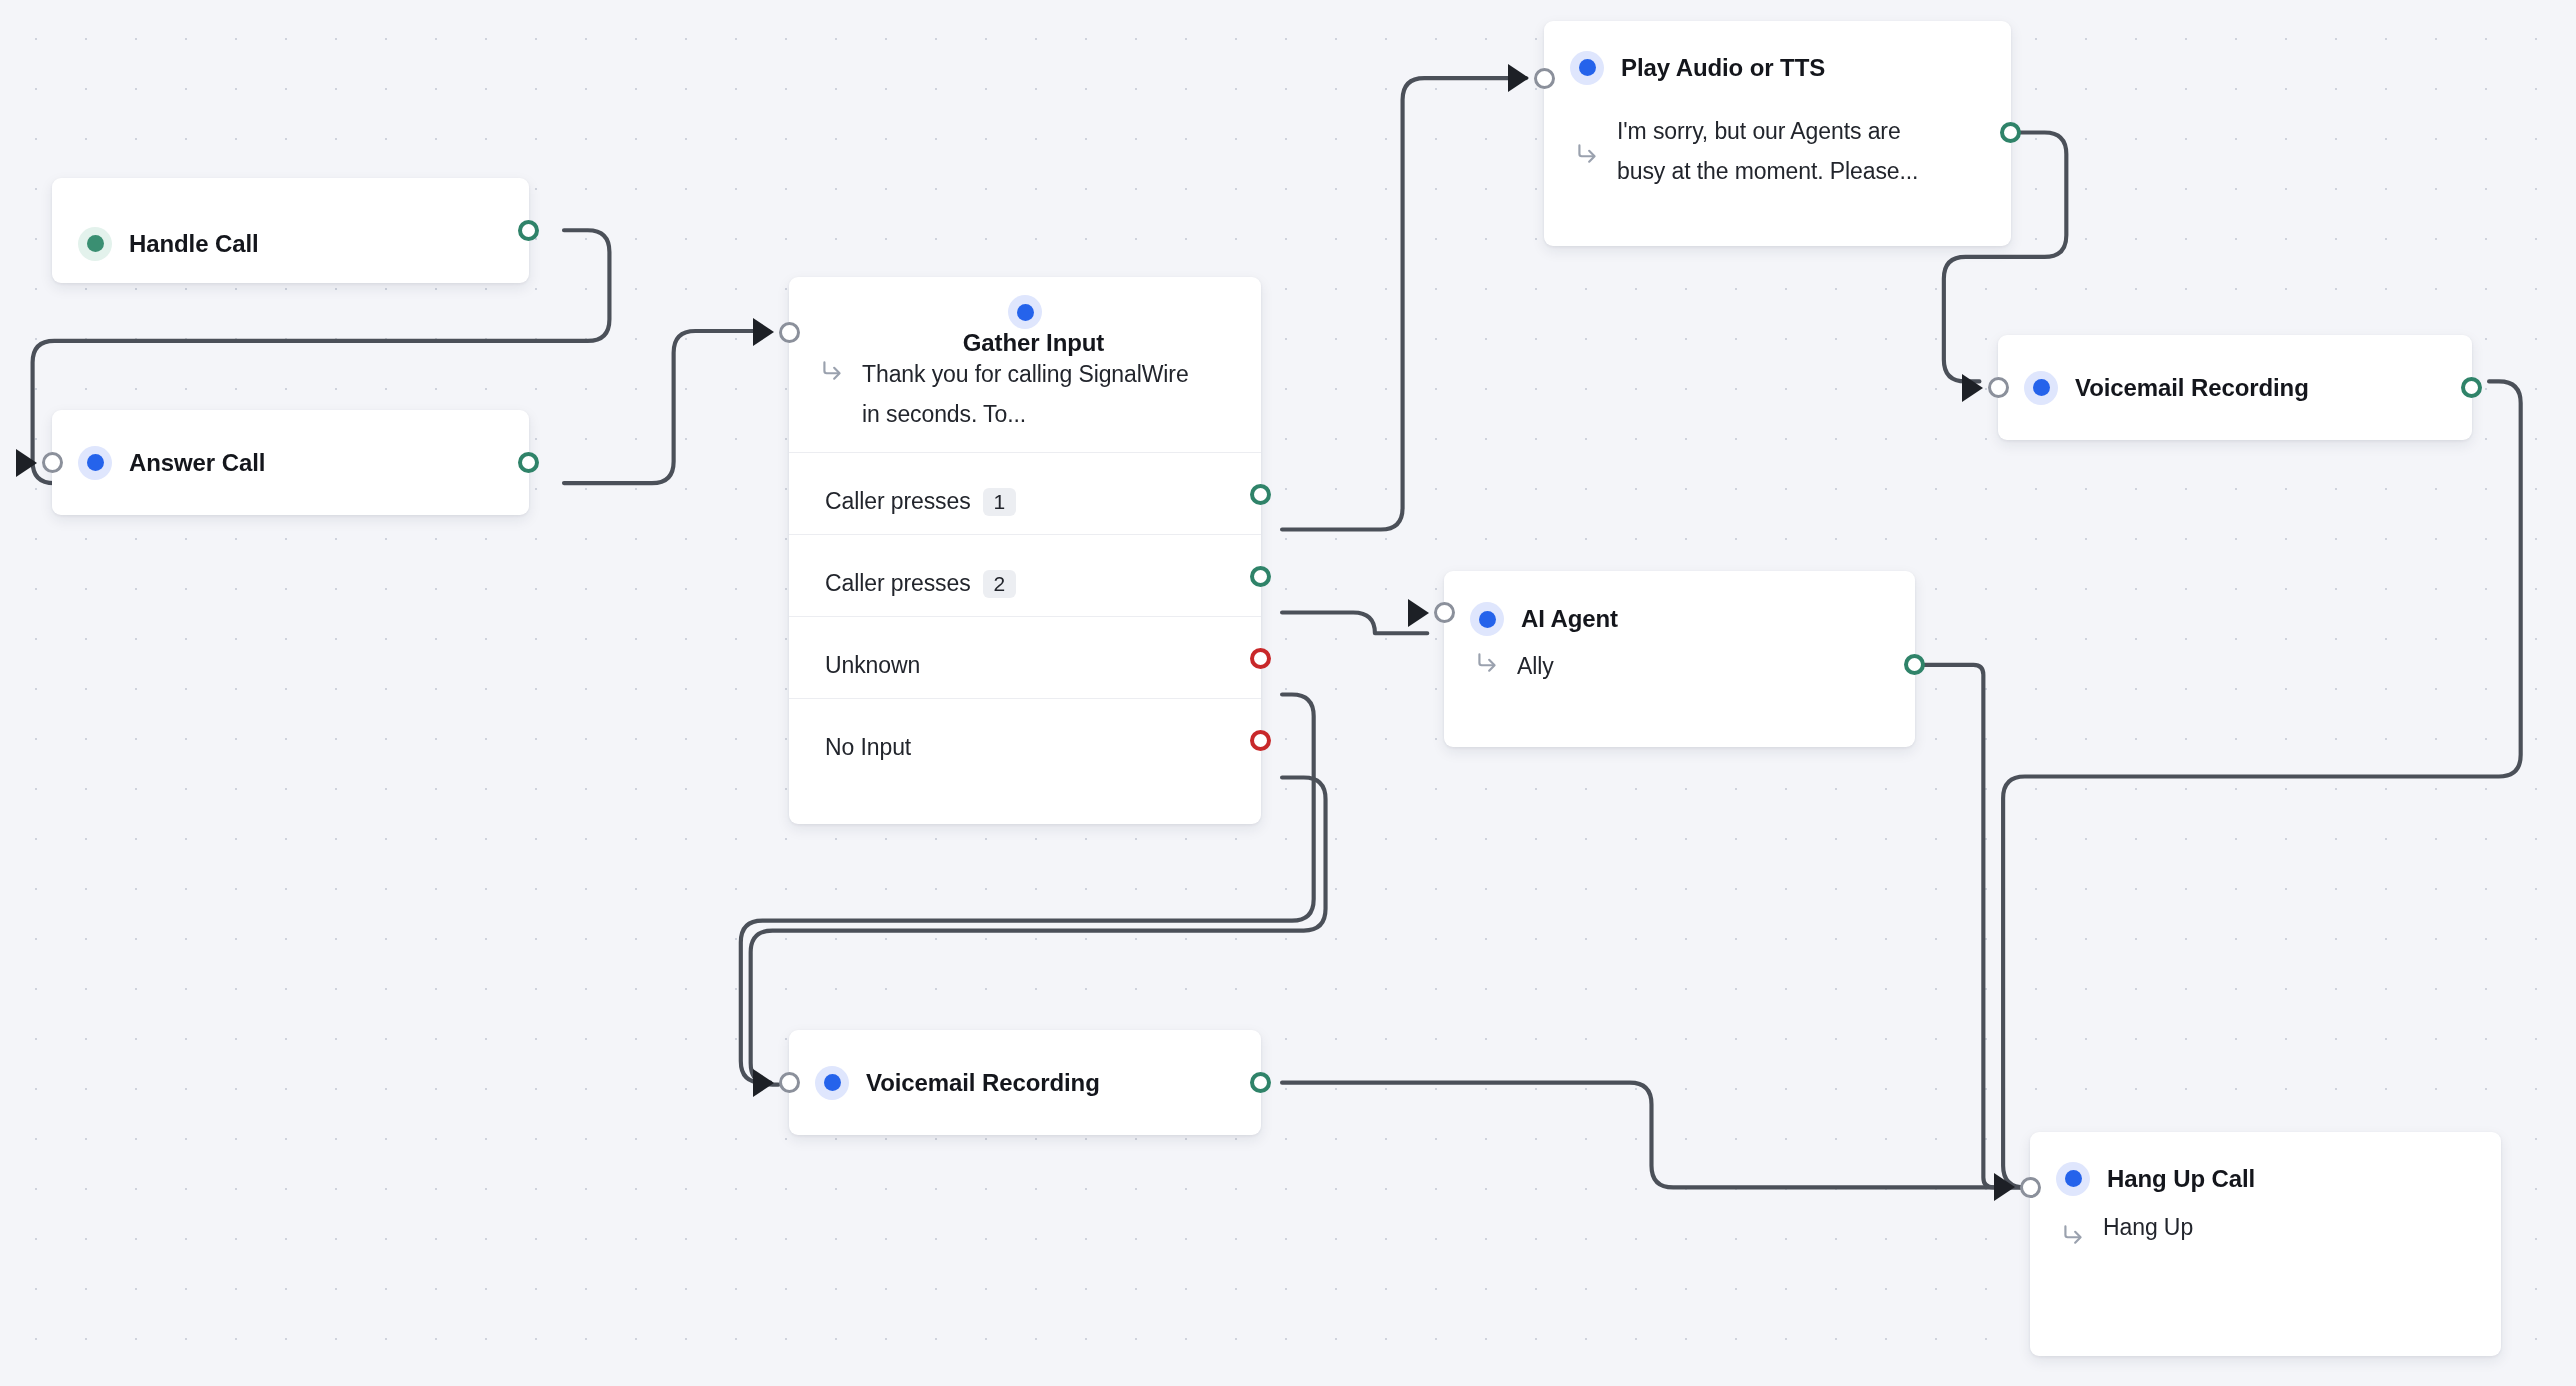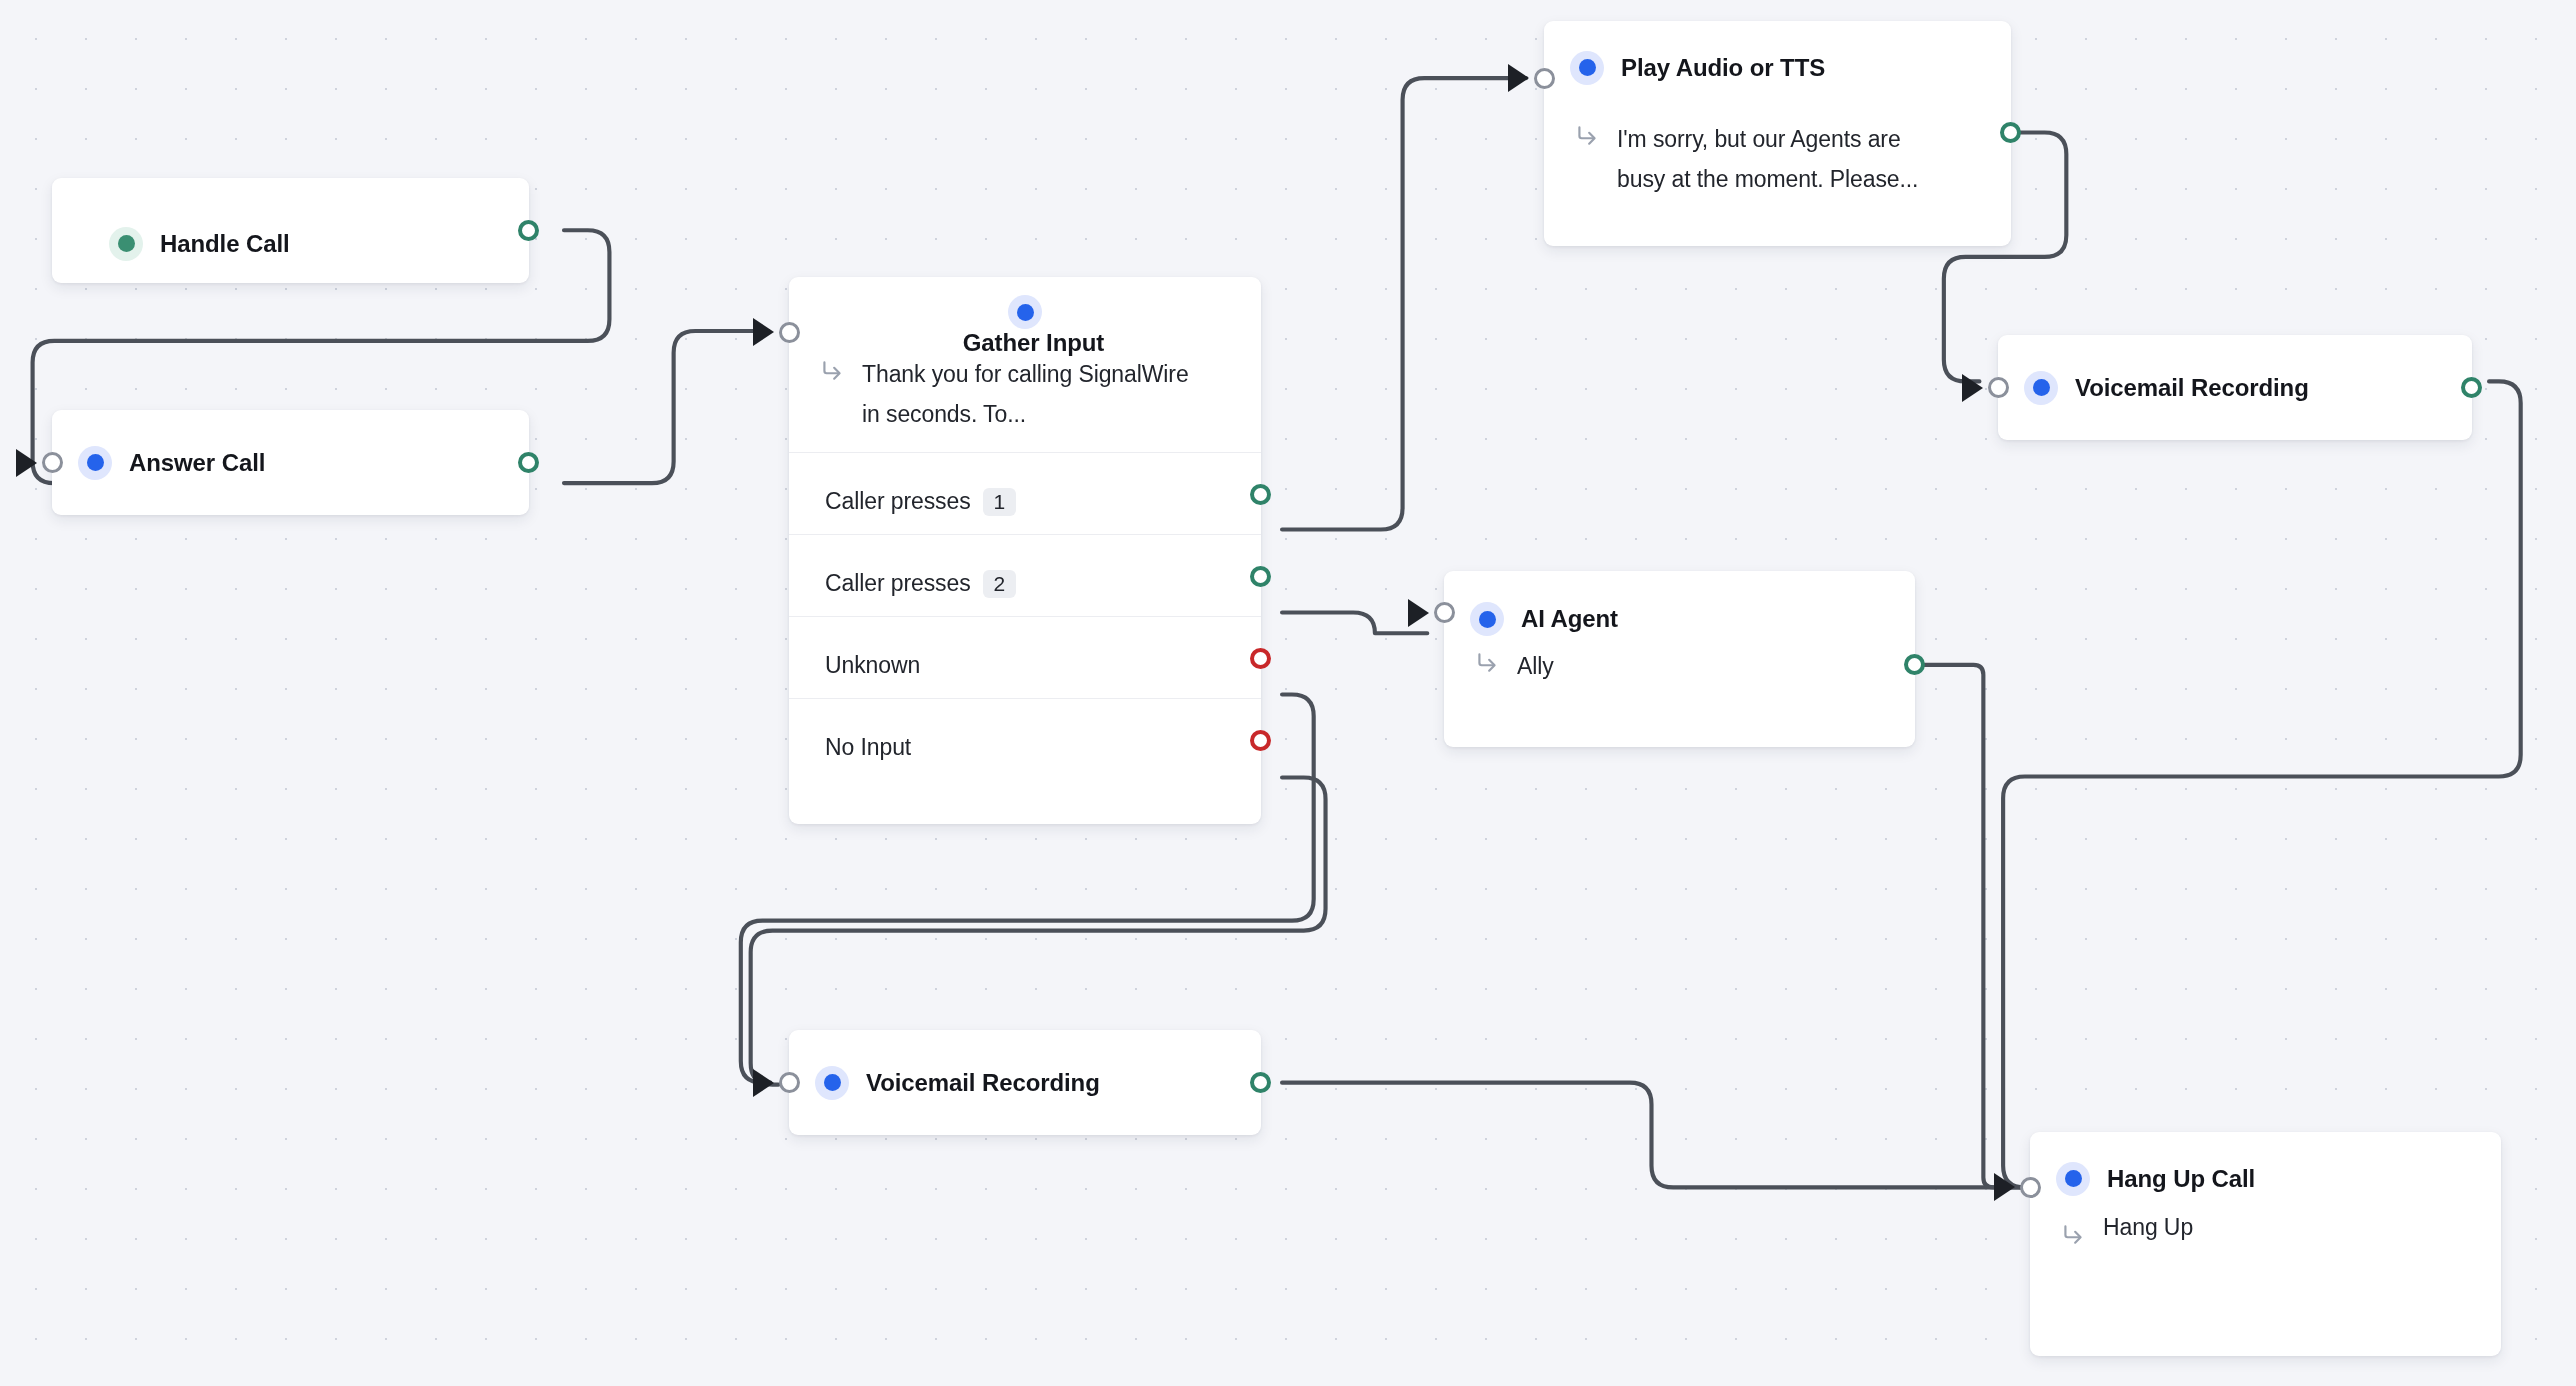--- a/index.html
+++ b/index.html
@@ -129,21 +129,21 @@
 
       <path d="M 2520 386 H 2530 Q 2552 386 2552 408 V 764 Q 2552 786 2530 786 H 2050 Q 2028 786 2028 808 V 1180 Q 2028 1202 2050 1202 H 2046"></path>
 
       <path d="M 1940 673 H 1998 Q 2008 673 2008 683 V 1192 Q 2008 1202 2018 1202 H 2046"></path>
 
       <path d="M 1298 1096 H 1650 Q 1672 1096 1672 1118 V 1180 Q 1672 1202 1694 1202 H 2046"></path>
     </g>
   </svg>
 
   <div class="node" style="left:52px; top:178px; width:477px; height:105px;">
-    <div class="node-head" style="height:131px;margin-left:31px;">
+    <div class="node-head" style="height:131px;">
       <span class="dot-wrap green">
         <span class="dot green"></span>
       </span>
       <span class="node-title">Handle Call</span>
     </div>
     <span class="handle out-green" style="right:-10.4px; top:42px;"></span>
   </div>
 
   <div class="node" style="left:52px; top:410px; width:477px; height:105px;">
     <div class="arrow-in" style="left:-36px; top:39px;"></div>
@@ -197,21 +197,21 @@
 
   <div class="node" style="left:1544px; top:21px; width:467px; height:225px;">
     <div class="arrow-in" style="left:-36px; top:43px;"></div>
     <span class="handle in-gray" style="left:-10.4px; top:47px;"></span>
     <div class="node-head" style="height:73px; padding-top:20px;">
       <span class="dot-wrap blue">
         <span class="dot blue"></span>
       </span>
       <span class="node-title">Play Audio or TTS</span>
     </div>
-    <div class="sub-row" style="margin-top:25px;">
+    <div class="sub-row" style="margin-top:17px;align-items:center;">
       <svg class="arrow-glyph" viewBox="0 0 24 24" fill="none" stroke="currentColor" stroke-width="2" stroke-linecap="round" stroke-linejoin="round">
         <path d="M5 5 v8 a2 2 0 0 0 2 2 h11"></path>
           <polyline points="14 10 19 15 14 20"></polyline>
       </svg>
       <span class="sub-text">I'm sorry, but our Agents are busy at the moment. Please...</span>
     </div>
     <span class="handle out-green" style="right:-10.4px; top:101px;"></span>
   </div>
 
   <div class="node" style="left:1998px; top:335px; width:474px; height:105px;">

